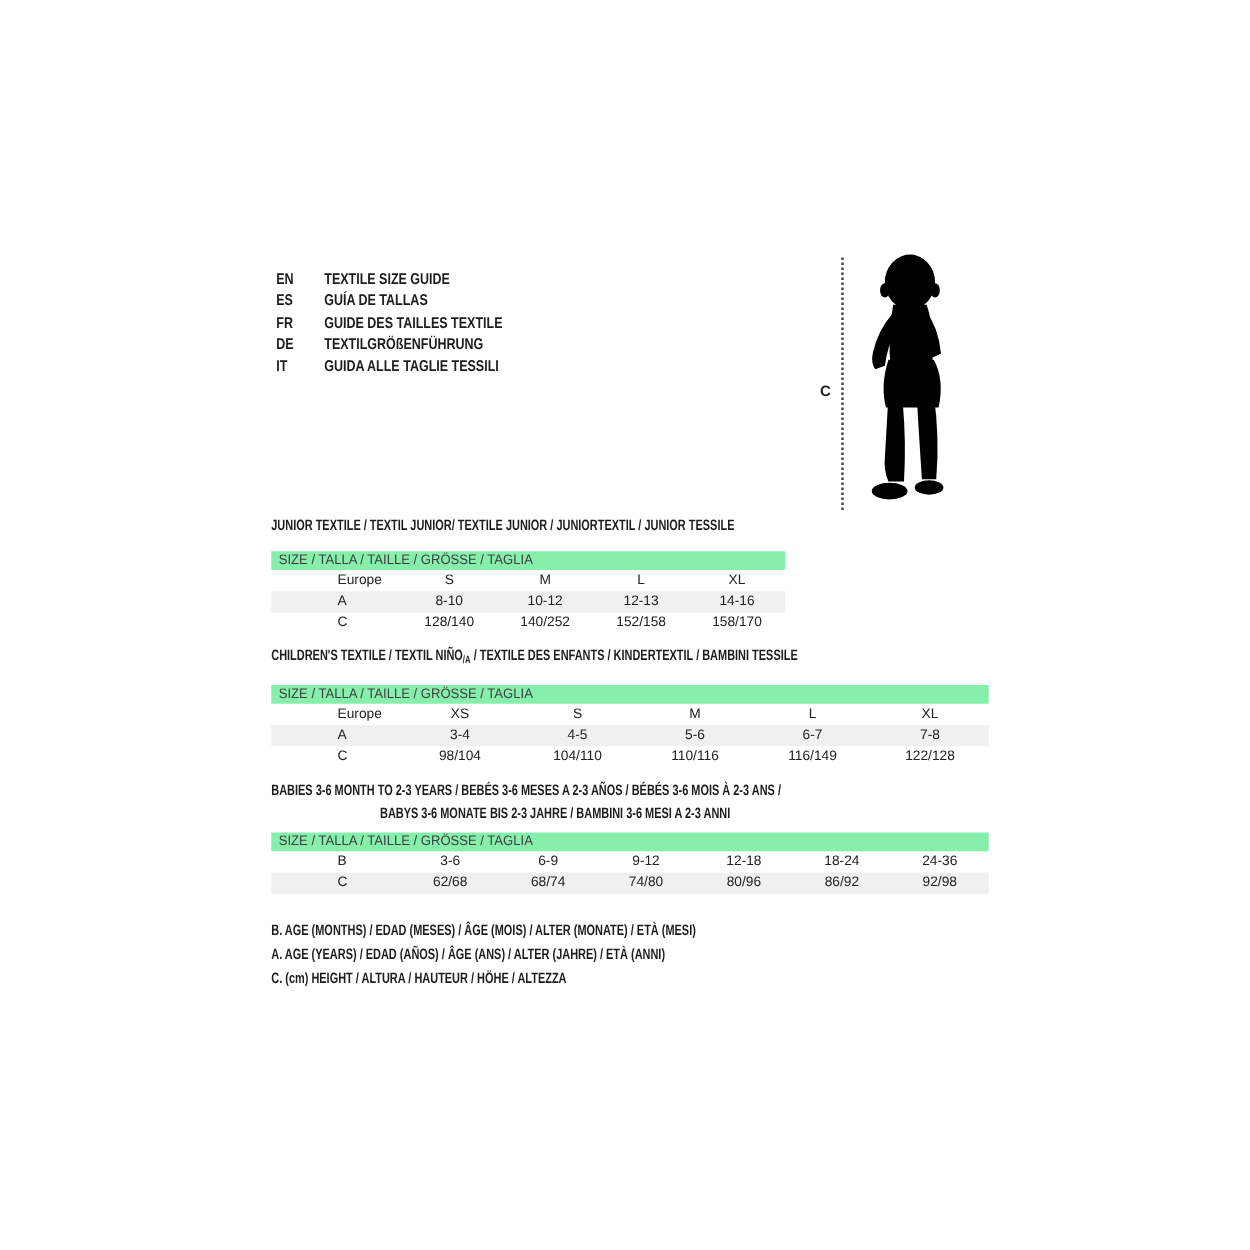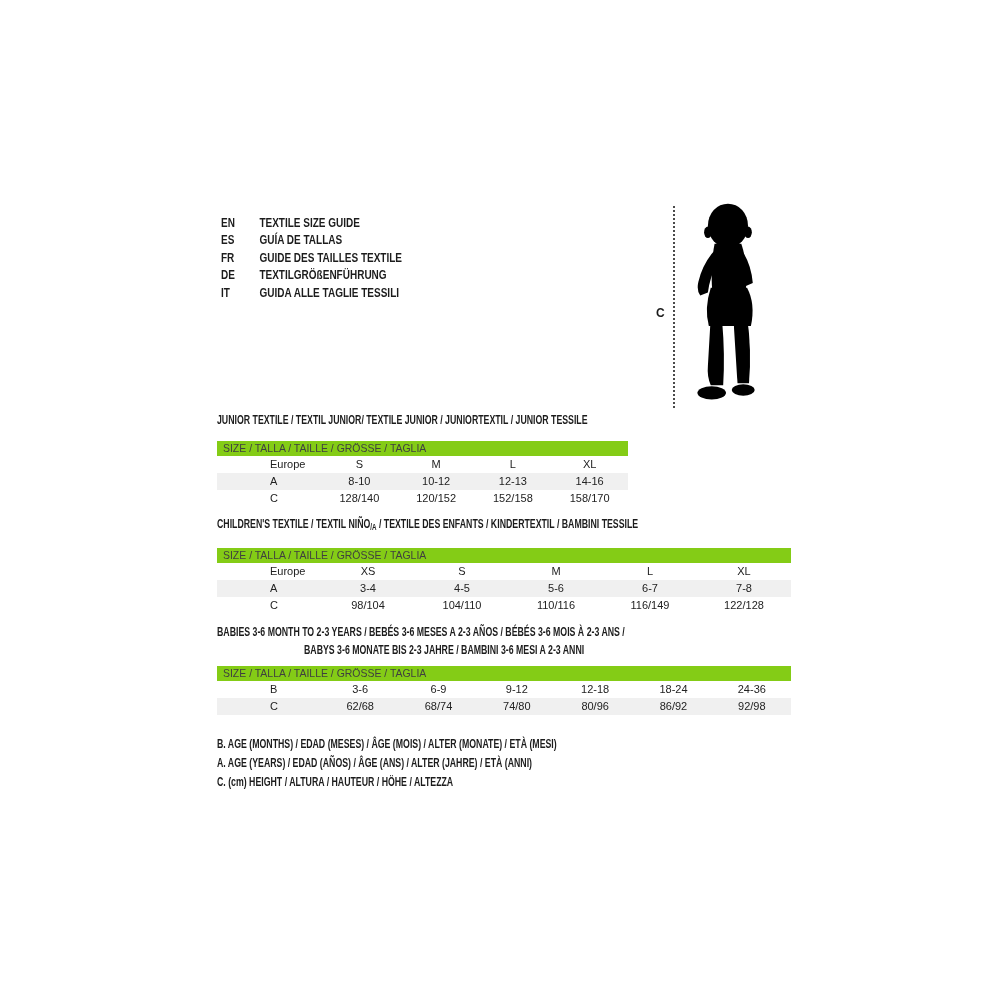--- a/index.html
+++ b/index.html
@@ -18,21 +18,21 @@
   .fig-label{position:absolute;left:656px;top:306px;font-size:12px;font-weight:700;}
   .fig-line{position:absolute;left:673px;top:206px;height:202px;width:0;border-left:2px dotted #4a4a4a;}
   .fig-svg{position:absolute;left:684px;top:200px;}
   
   .tbl-title{position:absolute;font-size:12px;font-weight:700;white-space:nowrap;line-height:13px;}
   .cond{display:inline-block;transform:scaleX(0.73);transform-origin:0 50%;white-space:nowrap;}
   .sub{font-size:8.5px;vertical-align:-2px;}
   
   .size-table{position:absolute;font-size:11px;color:#222;}
   .size-bar{
-    height:15px;line-height:15px;background:#84cc16;color:#3f3f3f;
+    height:15px;line-height:15px;background:#86efac;color:#3f3f3f;
     padding-left:6px;white-space:nowrap;overflow:hidden;
   }
   .bar-in{display:inline-block;transform:scaleX(0.95);transform-origin:0 50%;}
   .trow{display:flex;height:17px;line-height:17px;}
   .trow.alt{background:#f0f0f0;}
   .tlabel{width:57px;padding-left:6px;box-sizing:border-box;margin-left:47px;}
   .tcell{flex:1;text-align:center;}
   
   .tbl-title.two-line{line-height:17.5px;}
   .tbl-title.two-line div{height:17.5px;text-align:center;}
@@ -93,21 +93,21 @@
     <div class="trow alt">
       <div class="tlabel">A</div>
       <div class="tcell">8-10</div>
       <div class="tcell">10-12</div>
       <div class="tcell">12-13</div>
       <div class="tcell">14-16</div>
     </div>
     <div class="trow">
       <div class="tlabel">C</div>
       <div class="tcell">128/140</div>
-      <div class="tcell">120/152</div>
+      <div class="tcell">140/252</div>
       <div class="tcell">152/158</div>
       <div class="tcell">158/170</div>
     </div>
   </div>
 
   <div class="tbl-title" style="left:217px;top:518px;">
     <span class="cond"><span>CHILDREN'S TEXTILE / TEXTIL NIÑO</span><span class="sub">/A</span><span> / TEXTILE DES ENFANTS / KINDERTEXTIL / BAMBINI TESSILE</span></span>
   </div>
   <div class="size-table" style="left:217px;top:548px;width:574px;">
     <div class="size-bar">

